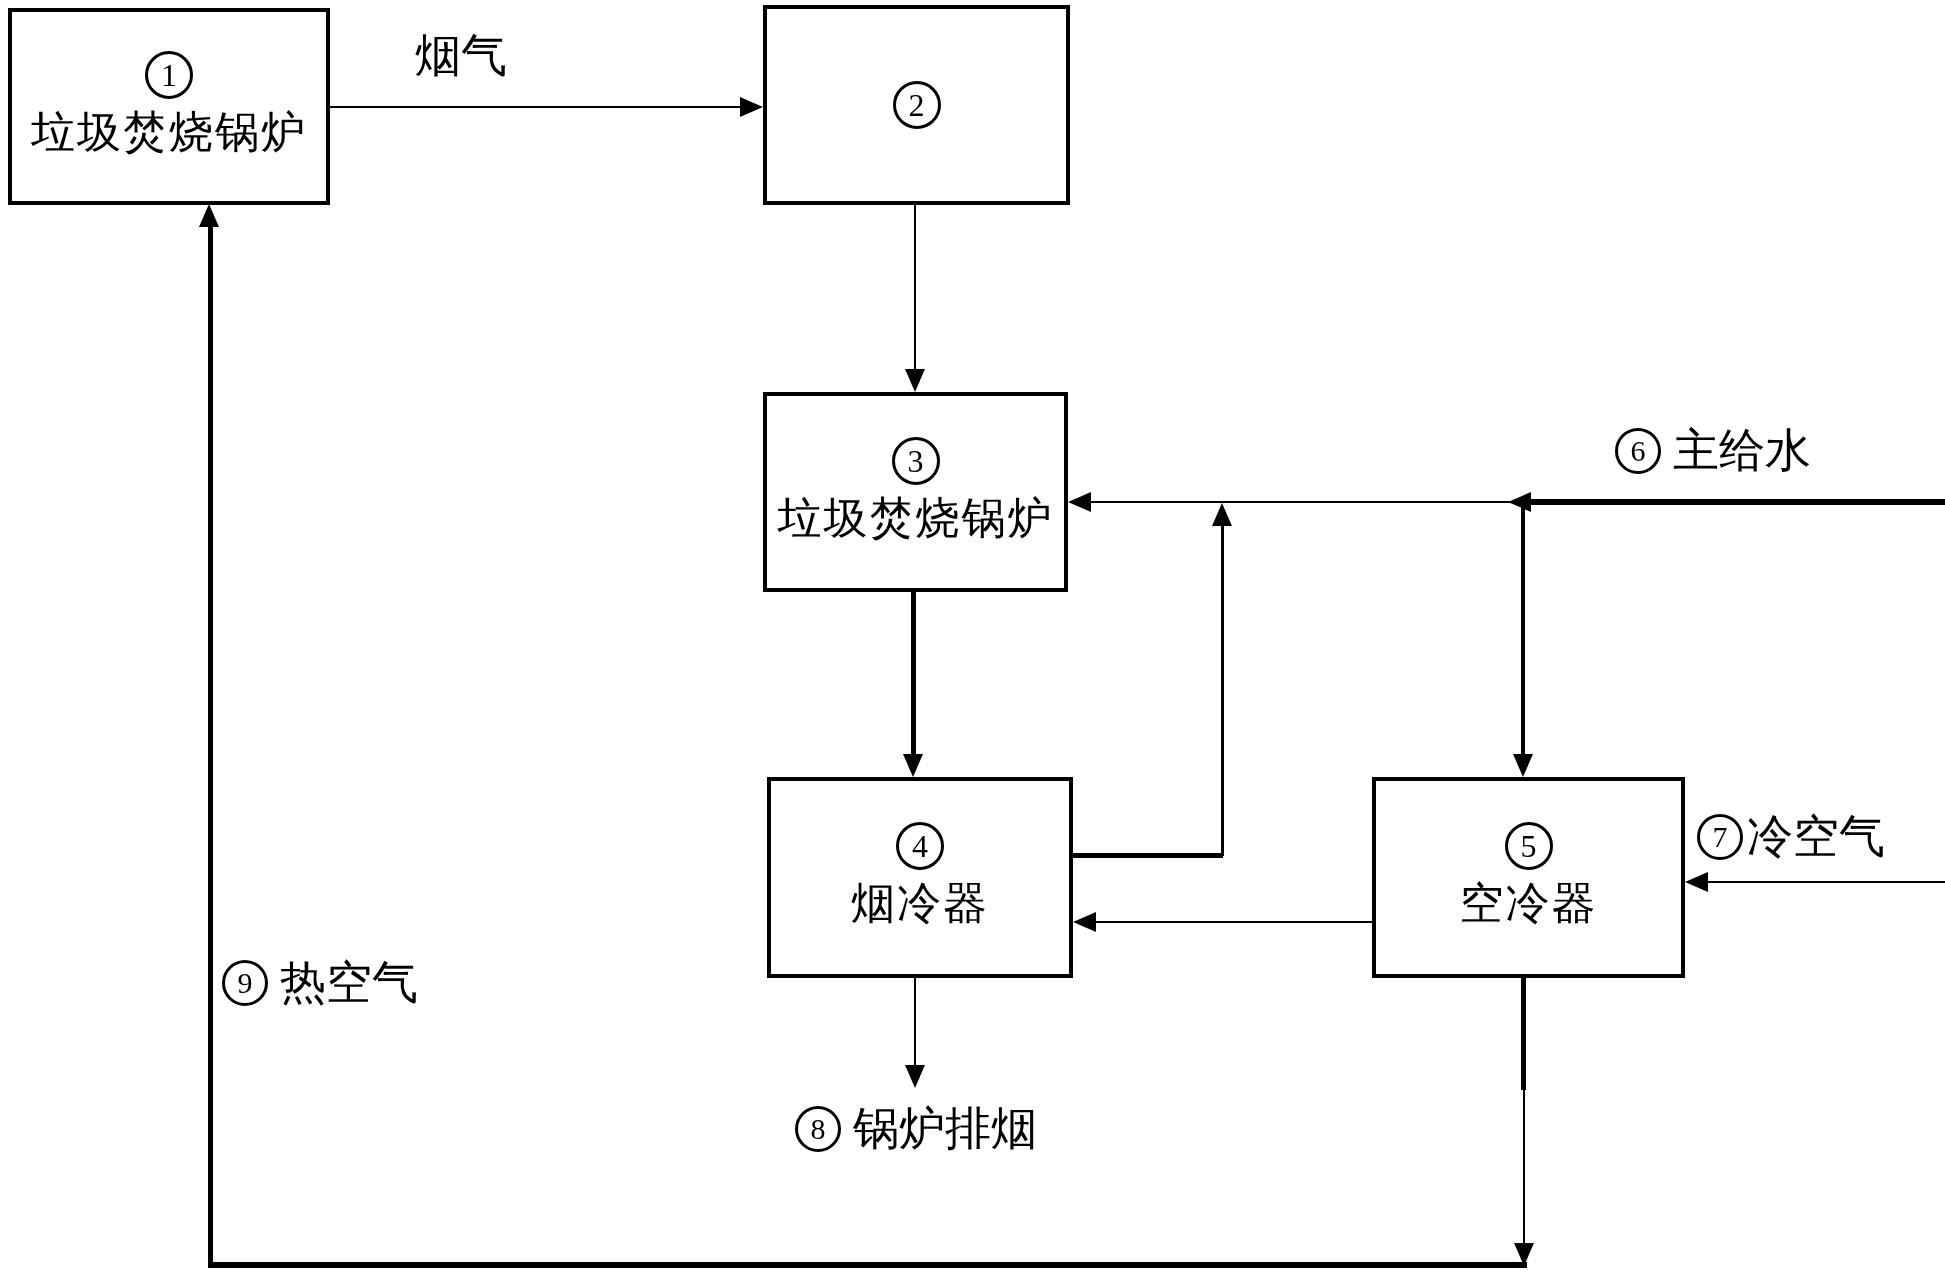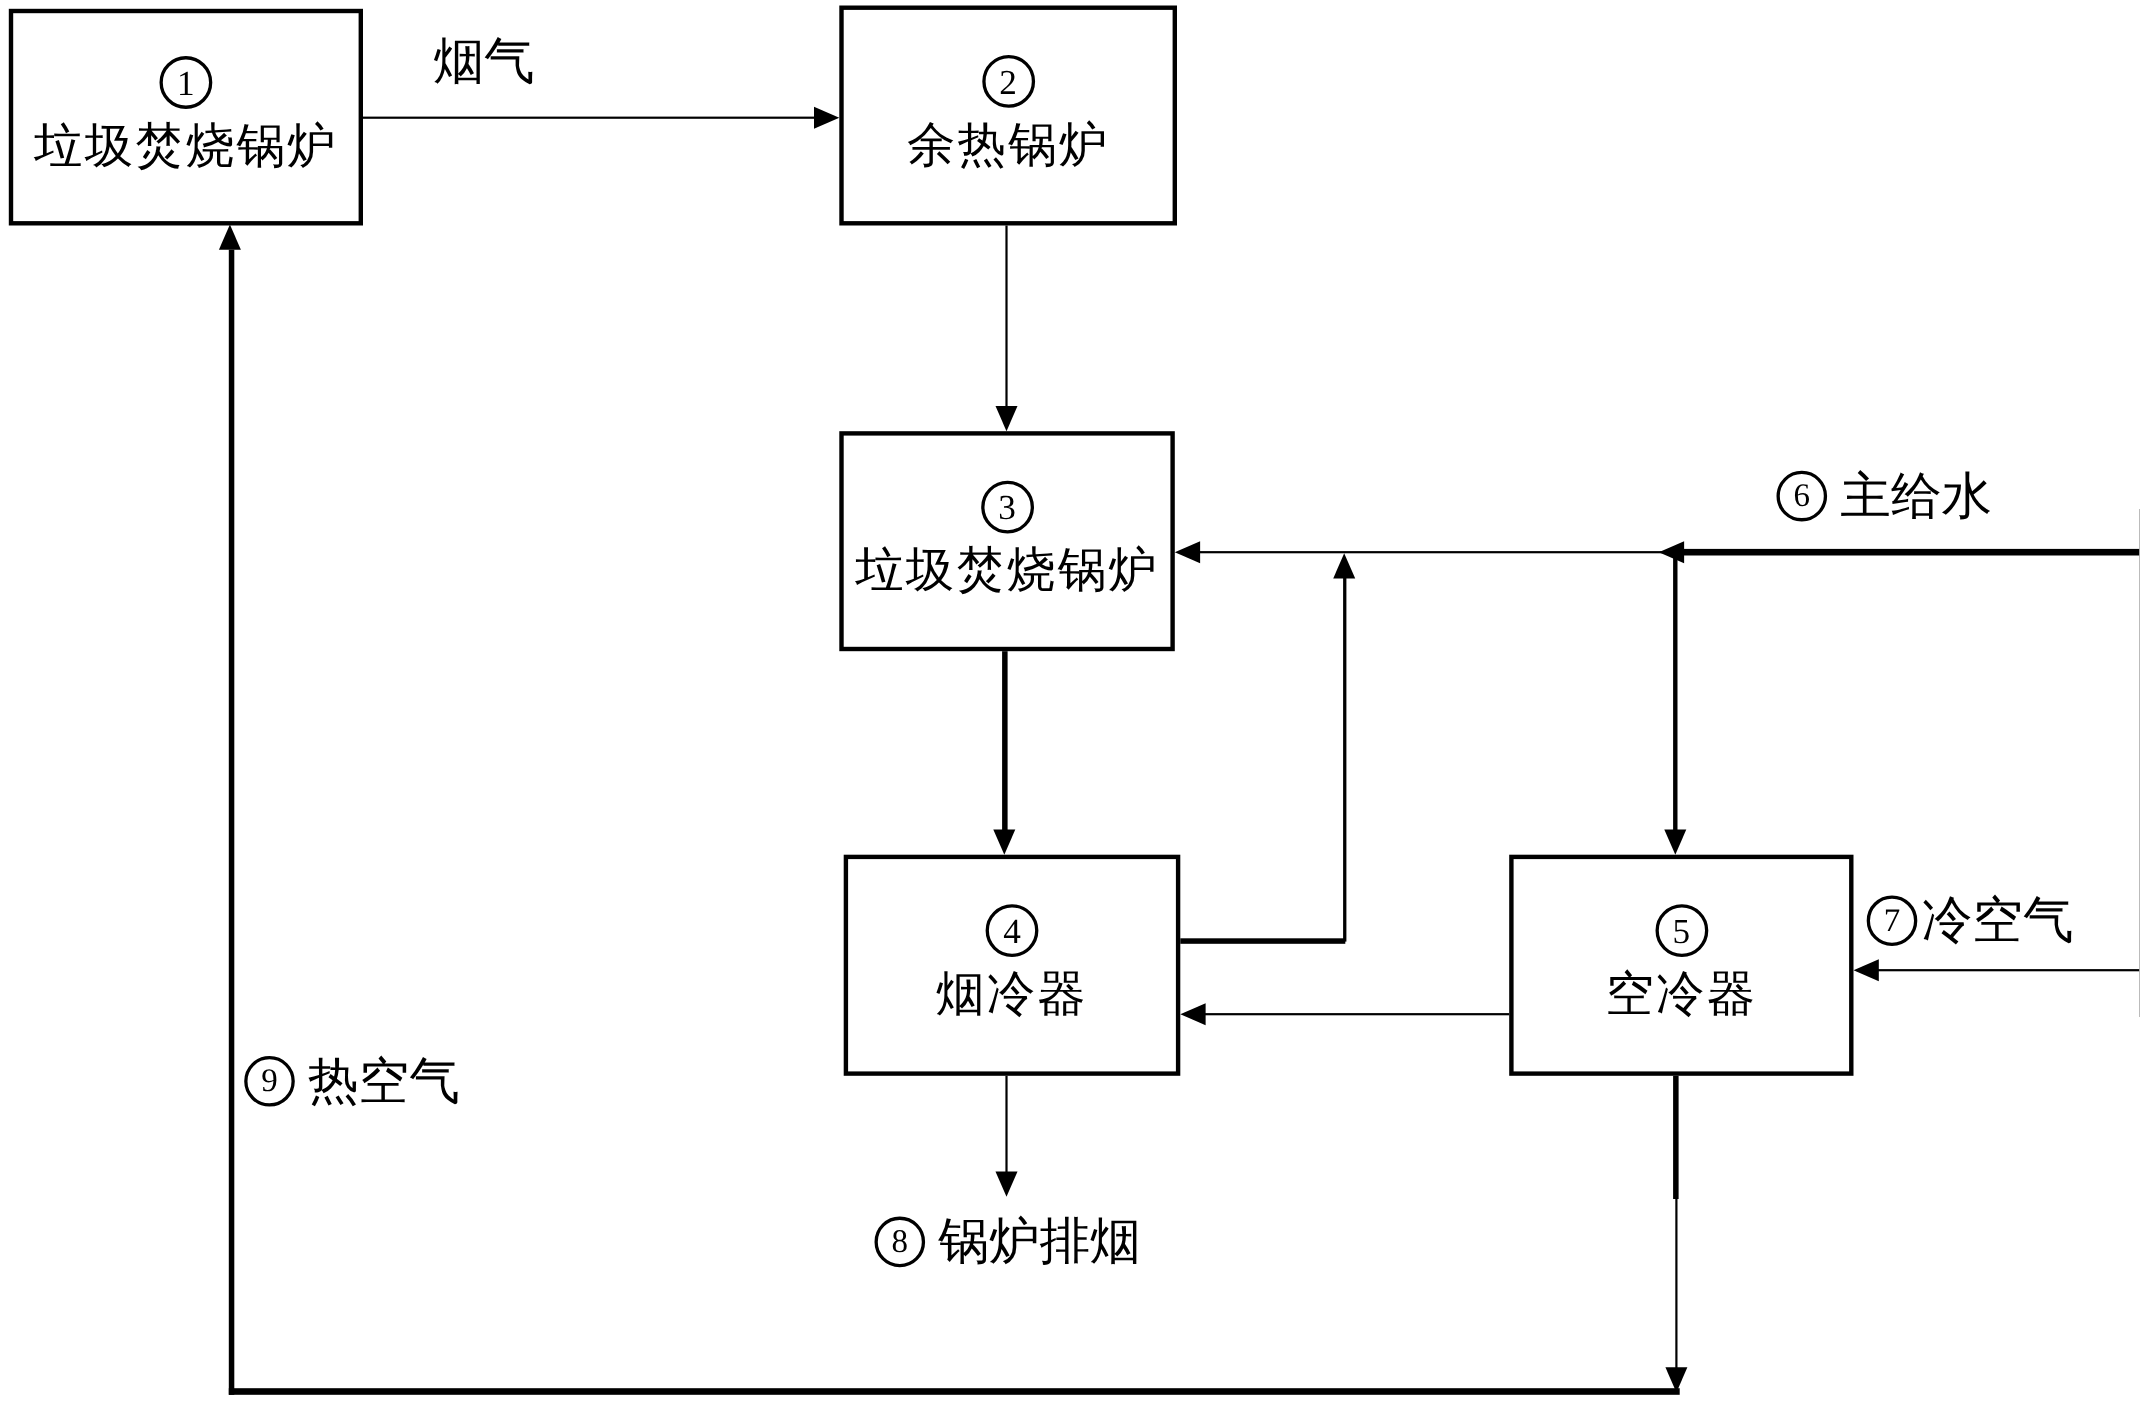--- a/index.html
+++ b/index.html
@@ -34,39 +34,38 @@
 
 <div id="canvas">
 
   <div class="pbox" style="left:8px;top:8px;width:322px;height:197px;">
     <span class="cnum">1</span>
     <span class="blabel">垃圾焚烧锅炉</span>
   </div>
 
   <div class="pbox" style="left:763px;top:5px;width:307px;height:200px;">
     <span class="cnum">2</span>
-    <span class="blabel">余热锅炉</span>
   </div>
 
   <div class="pbox" style="left:763px;top:392px;width:305px;height:200px;">
     <span class="cnum">3</span>
     <span class="blabel">垃圾焚烧锅炉</span>
   </div>
 
   <div class="pbox" style="left:767px;top:777px;width:306px;height:201px;">
     <span class="cnum">4</span>
     <span class="blabel">烟冷器</span>
   </div>
 
   <div class="pbox" style="left:1372px;top:777px;width:313px;height:201px;">
     <span class="cnum">5</span>
     <span class="blabel">空冷器</span>
   </div>
 
-  <div class="flowlabel" style="left:394px;top:25px;">
+  <div class="flowlabel" style="left:415px;top:25px;">
     <span>烟气</span>
   </div>
 
   <div class="flowlabel" style="left:1615px;top:420px;">
     <span class="cnum">6</span>
     <span>主给水</span>
   </div>
 
   <div class="flowlabel" style="left:1697px;top:806px;gap:4px;">
     <span class="cnum">7</span>

